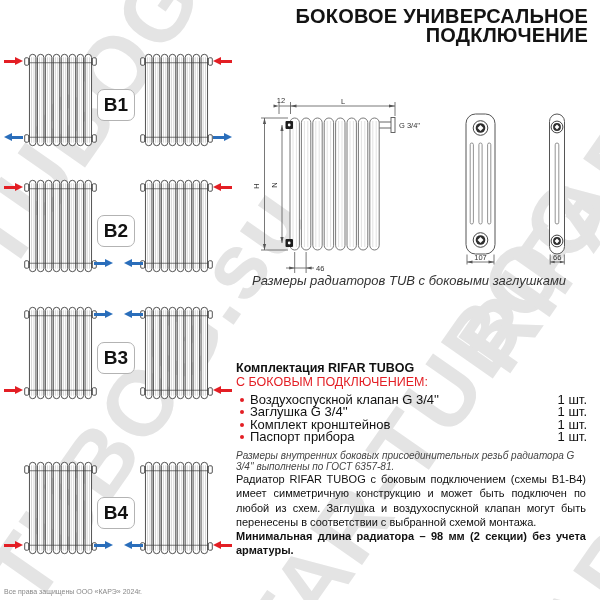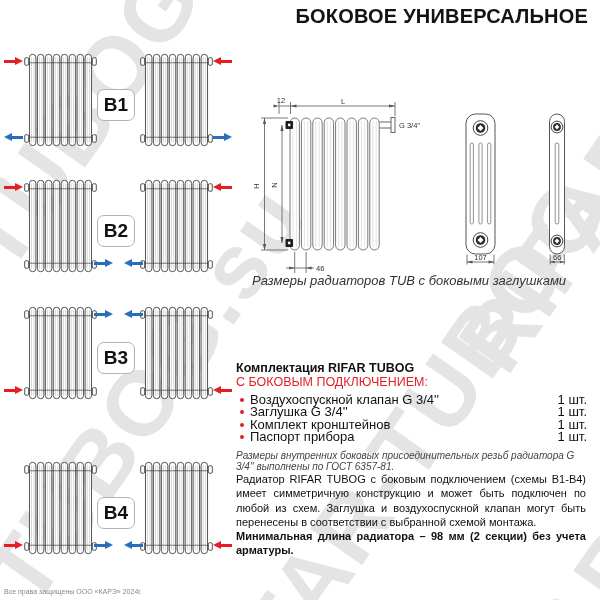--- a/index.html
+++ b/index.html
@@ -136,20 +136,21 @@
   </svg>
 
   <span class="wm wm-a">TUBOG.su</span>
   <span class="wm wm-b">TUBOG.su</span>
   <span class="wm wm-c">RIFAR-TUBOG</span>
   <span class="wm wm-d">RIFAR-TUBOG</span>
   <span class="wm wm-e">RIFAR-TUBOG</span>
 
   <div class="title">
     <div>БОКОВОЕ УНИВЕРСАЛЬНОЕ</div>
+    <div>ПОДКЛЮЧЕНИЕ</div>
   </div>
 
   <div id="schemes">
     <div class="scheme-row row-0">
       <svg class="radiator rad-left" viewBox="-4.5 0 73.5 96">
           <use href="#rad-front" xlink:href="#rad-front"></use>
         </svg>
       <div class="scheme-label">
           <span>B1</span>
         </div>

